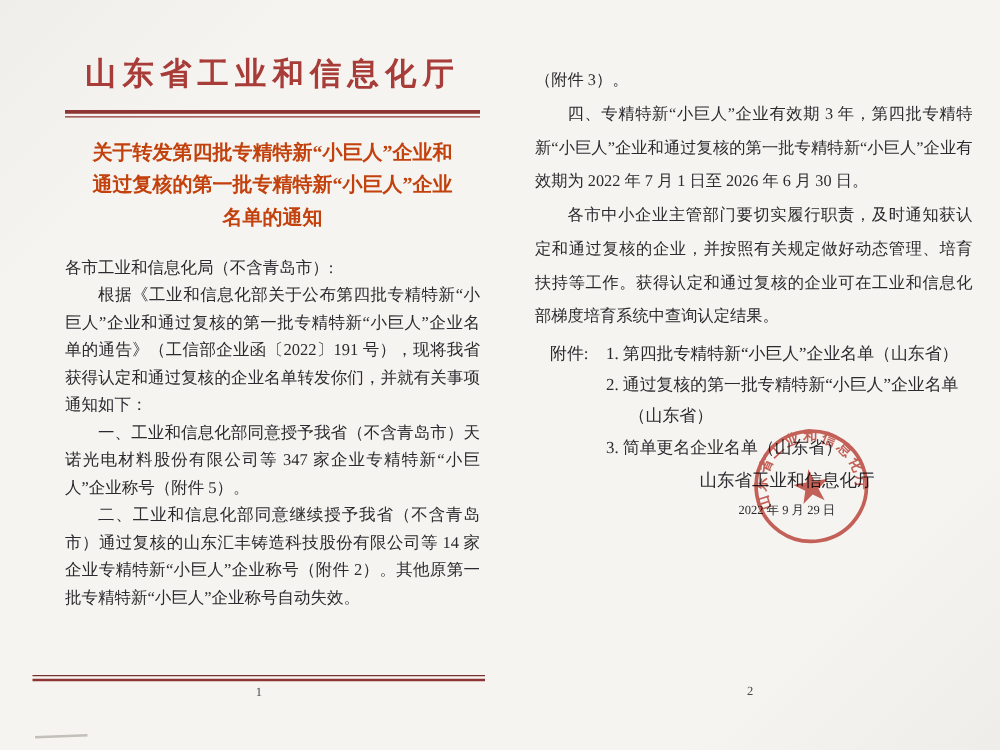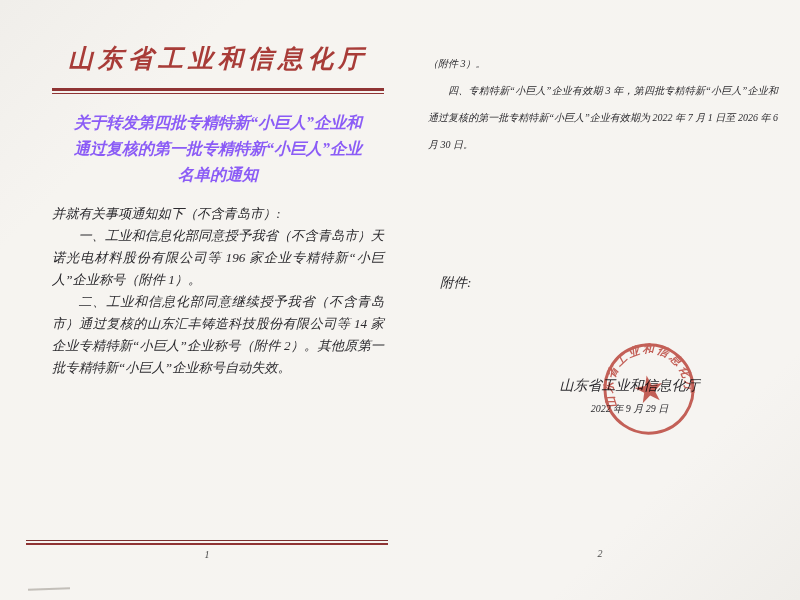--- a/index.html
+++ b/index.html
@@ -6,21 +6,21 @@
   body {
     width: 800px; height: 600px;
     background: linear-gradient(135deg, #f0eeea 0%, #f6f4f0 18%, #f6f4f1 82%, #efede9 100%);
     font-family: "Liberation Serif", "DejaVu Serif", serif;
     color: var(--ink, #2b2a2e);
     overflow: hidden;
     position: relative;
   }
   .scan { position: absolute; inset: 0; }
 
-  .page { position: absolute; top: 4px; height: 592px; font-style: italic; }
+  .page { position: absolute; top: 4px; height: 592px; }
   .page-left  { left: 6px;   width: 398px; padding: 0; }
   .page-right { left: 404px; width: 392px; }
 
   
   .p1-inner { padding: 38px 20px 0 46px; }
 
   .agency {
     text-align: center;
     font-size: 25px;
     font-weight: bold;
@@ -32,21 +32,21 @@
     margin-top: 13px;
     height: 2px;
     border-top: 3px solid var(--rule-red, #8f3434);
     border-bottom: 1px solid var(--rule-red, #8f3434);
   }
   .doc-title {
     margin: 16px 2px 0 2px;
     font-size: 16px;
     line-height: 26px;
     font-weight: bold;
-    color: #8b5cf6;
+    color: #c2410c;
     text-align: center;
     white-space: pre-line;
   }
   .body1 { margin-top: 15px; font-size: 13.2px; line-height: 22px; }
   .body1 p, .body2 p { margin: 0; text-align: justify; word-break: break-all; }
   .indent { text-indent: 2em; }
 
   .p1-footer { position: absolute; left: 20px; right: 16px; top: 536px; }
   .p1-footer .rule {
     height: 2px;
@@ -56,21 +56,21 @@
   .pagenum {
     margin-top: 4px;
     text-align: center;
     font-size: 10px;
     color: var(--page-number-gray, #4a4a4a);
     font-family: "Liberation Serif", serif;
   }
   .pagenum-2 { position: absolute; left: 0; right: 0; top: 544px; margin-top: 0; }
 
   
-  .body2 { padding: 46px 18px 0 24px; font-size: 10px; line-height: 27px; }
+  .body2 { padding: 46px 18px 0 24px; font-size: 13px; line-height: 27px; }
 
   .att-block {
     position: absolute; left: 36px; right: 12px; top: 266px;
     display: flex; font-size: 13.5px; line-height: 25px;
   }
   .att-label { flex: 0 0 auto; margin-right: 14px; }
   .att-list { flex: 1 1 auto; list-style: none; margin: 0; padding: 0; max-width: 302px; }
   .att-list li { padding-left: 1.35em; text-indent: -1.35em; word-break: break-all; }
 
   .signature {
@@ -107,40 +107,47 @@
     <div class="p1-inner">
       <div class="agency">山东省工业和信息化厅</div>
 
       <div class="rule-double"></div>
 
       <h1 class="doc-title">关于转发第四批专精特新“小巨人”企业和
 通过复核的第一批专精特新“小巨人”企业
 名单的通知</h1>
 
       <div class="body1">
-        <p>并就有关事项通知如下（不含青岛市）:</p>
-        <p class="indent">一、工业和信息化部同意授予我省（不含青岛市）天诺光电材料股份有限公司等 196 家企业专精特新“小巨人”企业称号（附件 1）。</p>
+        <p>各市工业和信息化局（不含青岛市）:</p>
+        <p class="indent">根据《工业和信息化部关于公布第四批专精特新“小巨人”企业和通过复核的第一批专精特新“小巨人”企业名单的通告》（工信部企业函〔2022〕191 号），现将我省获得认定和通过复核的企业名单转发你们，并就有关事项通知如下：</p>
+        <p class="indent">一、工业和信息化部同意授予我省（不含青岛市）天诺光电材料股份有限公司等 347 家企业专精特新“小巨人”企业称号（附件 5）。</p>
         <p class="indent">二、工业和信息化部同意继续授予我省（不含青岛市）通过复核的山东汇丰铸造科技股份有限公司等 14 家企业专精特新“小巨人”企业称号（附件 2）。其他原第一批专精特新“小巨人”企业称号自动失效。</p>
       </div>
     </div>
 
     <div class="p1-footer">
       <div class="rule"></div>
       <div class="pagenum">1</div>
     </div>
   </div>
 
   <div class="page page-right">
     <div class="body2">
       <p>（附件 3）。</p>
       <p class="indent">四、专精特新“小巨人”企业有效期 3 年，第四批专精特新“小巨人”企业和通过复核的第一批专精特新“小巨人”企业有效期为 2022 年 7 月 1 日至 2026 年 6 月 30 日。</p>
+      <p class="indent">各市中小企业主管部门要切实履行职责，及时通知获认定和通过复核的企业，并按照有关规定做好动态管理、培育扶持等工作。获得认定和通过复核的企业可在工业和信息化部梯度培育系统中查询认定结果。</p>
     </div>
 
     <div class="att-block">
       <span class="att-label">附件:</span>
+      <ol class="att-list">
+        <li>1. 第四批专精特新“小巨人”企业名单（山东省）</li>
+        <li>2. 通过复核的第一批专精特新“小巨人”企业名单（山东省）</li>
+        <li>3. 简单更名企业名单（山东省）</li>
+      </ol>
     </div>
 
     <div class="signature">
       <div class="signer">山东省工业和信息化厅</div>
       <div class="sign-date">2022 年 9 月 29 日</div>
     </div>
 
     <svg class="seal" viewBox="0 0 200 200">
       <circle class="seal-circle" cx="100" cy="100" r="90"></circle>
       <polygon class="seal-star" points="100,72 106.8,92.7 128.5,92.7 110.9,105.6 117.6,126.3 100,113.5 82.4,126.3 89.1,105.6 71.5,92.7 93.2,92.7"></polygon>

